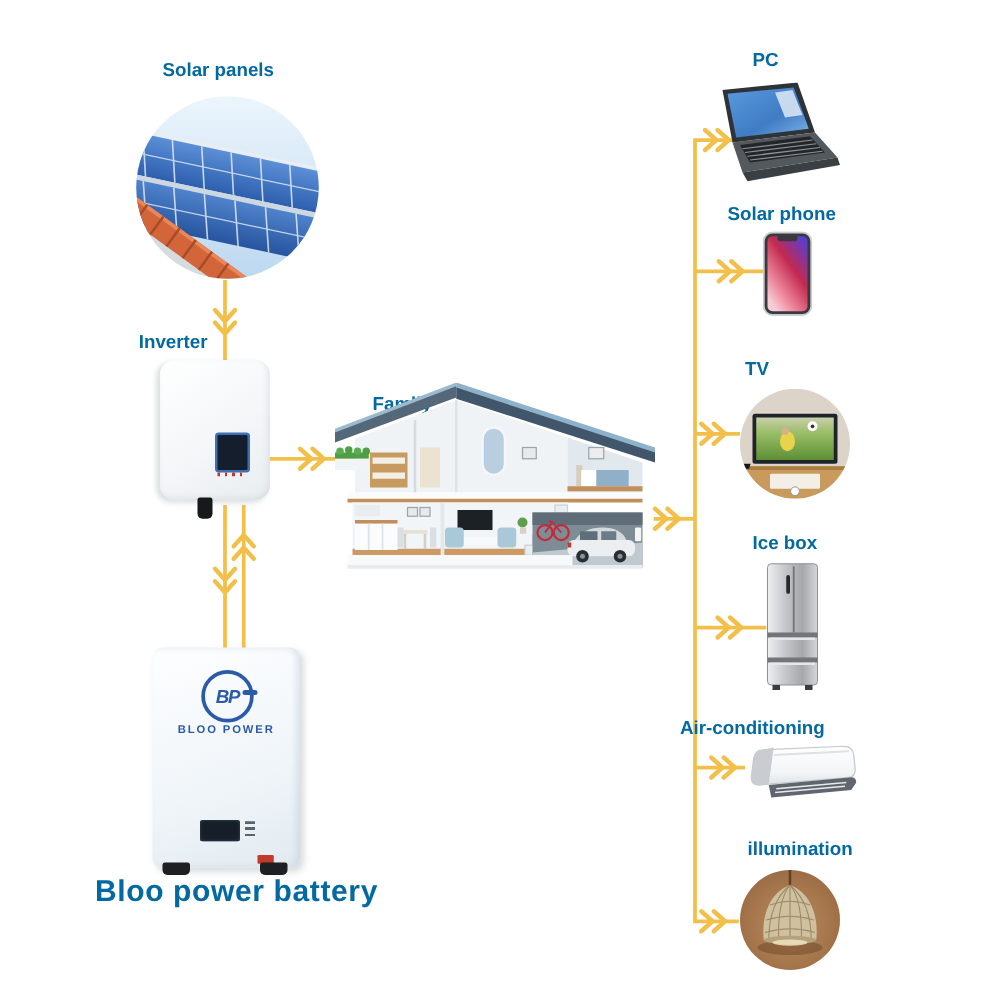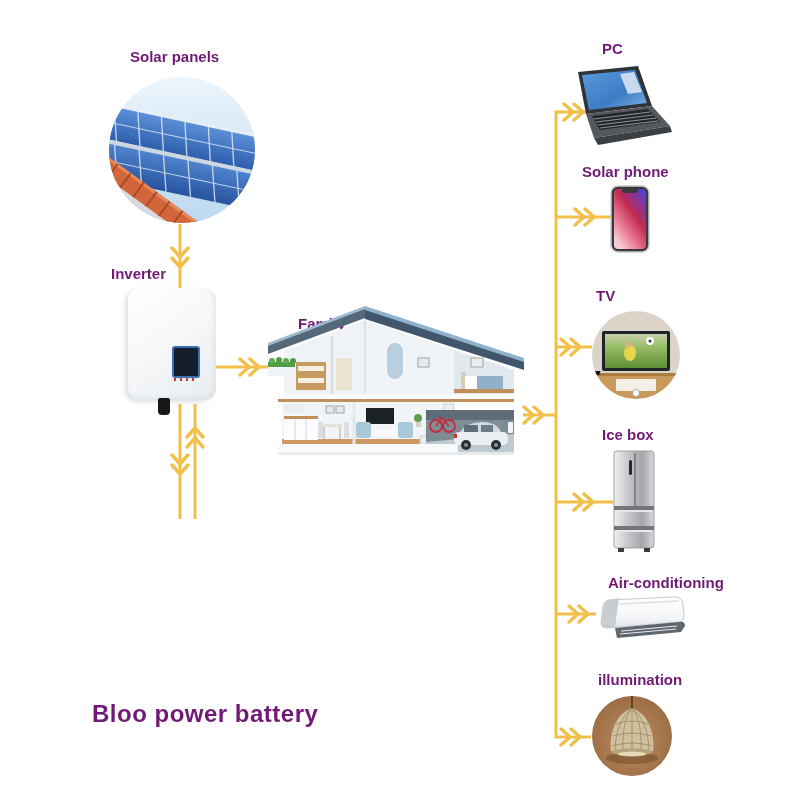--- a/index.html
+++ b/index.html
@@ -1,20 +1,20 @@
 <!DOCTYPE html>
 <html><head>
 <meta charset="utf-8">
 <style>
   html,body{margin:0;padding:0;background:#fff;}
   .canvas{position:relative;width:800px;height:800px;background:#ffffff;overflow:hidden;
           font-family:"Liberation Sans",sans-serif;}
   .abs{position:absolute;}
-  .lbl{position:absolute;color:#701a75;font-weight:bold;font-size:15px;white-space:nowrap;}
-  .lbl-big{font-size:24px;letter-spacing:.5px;margin-left:16px;}
+  .lbl{position:absolute;color:#0369a1;font-weight:bold;font-size:15px;white-space:nowrap;}
+  .lbl-big{font-size:24px;letter-spacing:.5px;}
 
   
   .inverter-box{position:absolute;left:128px;top:288px;width:88px;height:112px;
     background:linear-gradient(145deg,#ffffff 0%,#f4f6f8 55%,#e9edf0 100%);
     border-radius:12px;box-shadow:-3px 2px 4px rgba(120,130,140,.25), inset -2px -2px 4px rgba(190,200,210,.35);}
   .inverter-screen{position:absolute;left:44px;top:58px;width:24px;height:28px;background:#141e2c;
     border:2px solid #3e6fb5;border-radius:3px;}
   .inverter-dots{position:absolute;left:46px;top:90px;width:22px;height:3px;
     background:repeating-linear-gradient(90deg,#c0392b 0 2px,transparent 2px 6px);}
   .inverter-port{position:absolute;left:30px;top:110px;width:12px;height:17px;background:#16181b;border-radius:2px 2px 4px 4px;}
@@ -210,20 +210,30 @@
     <circle cx="198" cy="139" r="5" fill="#2a2e33"></circle>
       <circle cx="198" cy="139" r="2" fill="#8a9199"></circle>
     <circle cx="228" cy="139" r="5" fill="#2a2e33"></circle>
       <circle cx="228" cy="139" r="2" fill="#8a9199"></circle>
     <rect x="240" y="116" width="5" height="11" rx="1" fill="#f2f4f5"></rect>
 
     <rect x="10" y="138" width="180" height="8" fill="#f7f9fa"></rect>
     <rect x="10" y="146" width="236" height="3" fill="#e8ecee"></rect>
   </svg>
 
+  <div class="battery-box">
+    <div class="battery-logo">BP</div>
+    <div class="battery-logo-dash"></div>
+    <div class="battery-brand">BLOO POWER</div>
+    <div class="battery-display"></div>
+    <div class="battery-display-lines"></div>
+    <div class="battery-switch"></div>
+    <div class="battery-foot f1"></div>
+    <div class="battery-foot f2"></div>
+  </div>
   <div class="lbl lbl-big" style="left:76px;top:700px">Bloo power battery</div>
 
   <div class="lbl" style="left:602px;top:40px">PC</div>
   <svg class="abs" style="left:562px;top:66px" width="110" height="82" viewBox="0 0 110 82">
     <defs>
       <linearGradient id="lapscr" x1="0" y1="0" x2="1" y2="1">
         <stop offset="0" stop-color="#5a9ade"></stop>
           <stop offset="0.6" stop-color="#3f7cc4"></stop>
           <stop offset="1" stop-color="#7fb3e8"></stop>
       </linearGradient>
@@ -300,21 +310,21 @@
     <line x1="23" y1="3" x2="23" y2="56" stroke="#74757a" stroke-width="1.5"></line>
     <rect x="17" y="10" width="3" height="15" rx="1.5" fill="#26282c"></rect>
     <rect x="2" y="56" width="40" height="4" fill="#74757a"></rect>
     <rect x="2" y="76" width="40" height="4" fill="#74757a"></rect>
     <rect x="4" y="60" width="36" height="2" fill="#e6e7e9"></rect>
     <rect x="4" y="80" width="36" height="2" fill="#e6e7e9"></rect>
     <rect x="6" y="98" width="6" height="4" fill="#3a3c40"></rect>
     <rect x="32" y="98" width="6" height="4" fill="#3a3c40"></rect>
   </svg>
 
-  <div class="lbl" style="left:608px;top:574px">Air-conditioning</div>
+  <div class="lbl" style="left:544px;top:574px">Air-conditioning</div>
   <svg class="abs" style="left:595px;top:592px" width="92" height="52" viewBox="0 0 92 52">
     <defs>
       <linearGradient id="acbody" x1="0" y1="0" x2="0" y2="1">
         <stop offset="0" stop-color="#ffffff"></stop>
           <stop offset="0.7" stop-color="#f2f4f6"></stop>
           <stop offset="1" stop-color="#dfe3e7"></stop>
       </linearGradient>
     </defs>
     <path d="M14,8 Q10,8 8,14 L6,30 Q6,36 12,36 L84,30 Q90,29 89,22 L88,12 Q87,5 80,5 Z" fill="url(#acbody)" stroke="#c3c9ce" stroke-width="1"></path>
     <path d="M14,8 Q10,8 8,14 L6,30 Q6,36 12,36 L20,35 L24,6 Z" fill="#c9cdd1"></path>

